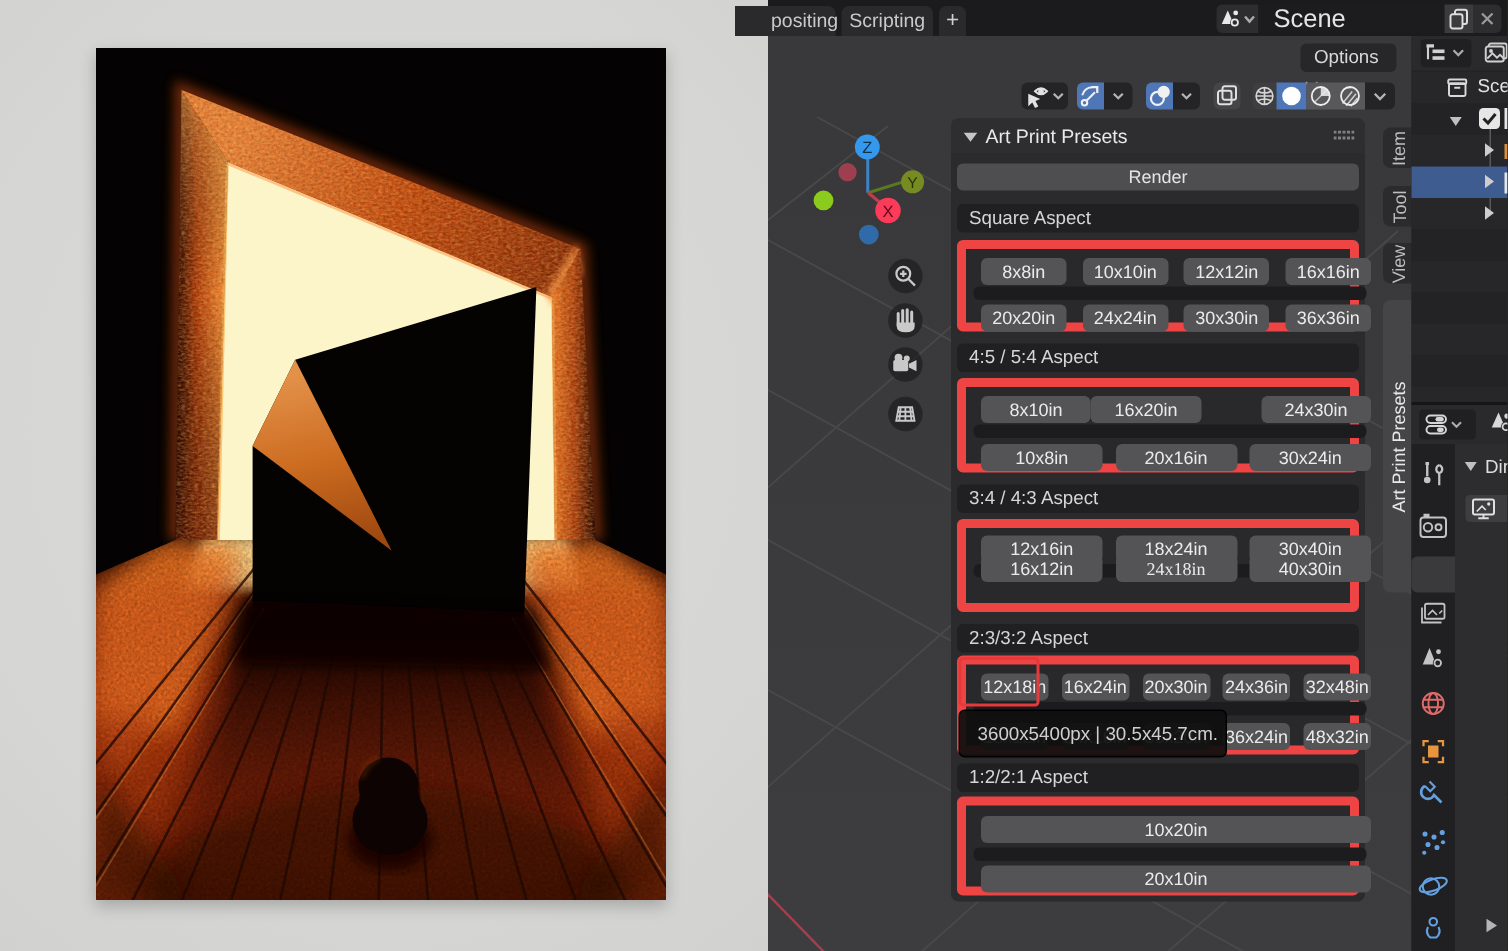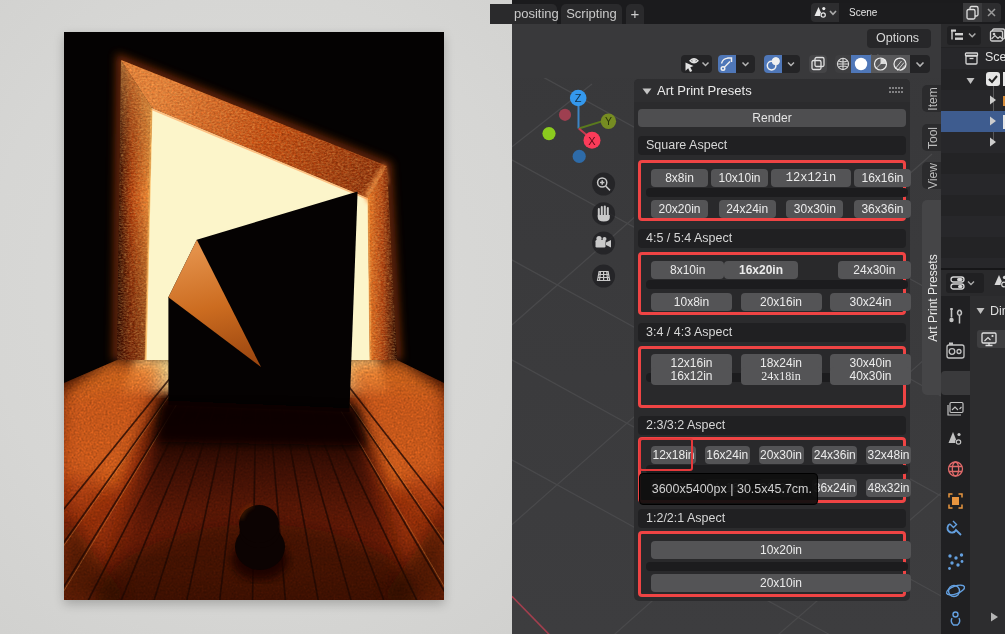--- a/index.html
+++ b/index.html
@@ -19,21 +19,21 @@
   
   .hbtn{position:absolute;background:#242426;border-radius:4px;}
   .blue{background:#4f77b8;}
   
   #npanel{left:122px;top:79px;width:276px;height:522px;background:#2b2b2d;border-radius:5px;}
   #npanel .ph{position:absolute;left:0;top:0;width:276px;height:23px;background:#2e2e30;
     border-radius:5px 5px 0 0;}
   .nlabel{position:absolute;left:4px;width:268px;height:19px;background:#202022;border-radius:4px;
     color:#d6d6d6;font-size:12.5px;line-height:19px;padding-left:8px;}
   .nbox{position:absolute;left:4px;width:268px;background:#29292b;border-radius:4px;
-    border:3px solid #ef4444;}
+    border:6px solid #ef4444;}
   .nrow{position:absolute;left:10px;width:260px;height:18px;display:flex;justify-content:space-between;}
   .pbtn{background:#545456;border-radius:4px;color:#ebebeb;font-size:12px;line-height:18px;
     text-align:center;height:18px;}
   .nsep{position:absolute;left:9px;width:262px;height:9px;background:#1c1c1e;border-radius:4px;}
   .wide{position:absolute;left:10px;width:260px;height:18px;}
   .vtab{left:0;width:22px;background:#2b2b2d;border-radius:5px 0 0 5px;
     display:flex;align-items:center;justify-content:center;}
   .vtab>div{transform:rotate(-90deg);font-size:12px;color:#bdbdbd;white-space:nowrap;}
   
   #rcol{left:429px;top:24px;width:64px;height:610px;background:#232325;}
@@ -218,21 +218,21 @@
 
       <div class="abs" style="left:299px;top:3px;width:28px;height:19px;background:#2d2d2f;border-radius:4px 0 0 4px;">
         <svg width="28" height="19" viewBox="0 0 28 19">
           <path d="M7.5 4 L11.5 13 L3.5 13 Z" fill="#e8e8e8"></path>
           <circle cx="12.2" cy="12" r="3.1" fill="#2d2d2f"></circle>
           <circle cx="12.2" cy="12" r="2.1" fill="none" stroke="#e8e8e8" stroke-width="1.2"></circle>
           <circle cx="12.8" cy="5.6" r="1.6" fill="#e8e8e8"></circle>
           <path d="M19 8 l3 3.4 l3 -3.4" fill="none" stroke="#ababab" stroke-width="1.6"></path>
         </svg>
       </div>
-      <div class="abs" style="left:327px;top:3px;width:124px;height:19px;background:#1c1c1e;color:#e4e4e4;font-size:10px;line-height:19px;padding-left:10px;">Scene</div>
+      <div class="abs" style="left:327px;top:3px;width:124px;height:19px;background:#1c1c1e;color:#e4e4e4;font-size:17px;line-height:19px;padding-left:10px;">Scene</div>
       <div class="abs" style="left:451px;top:3px;width:19px;height:19px;background:#3b3b3d;">
         <svg width="19" height="19" viewBox="0 0 19 19" fill="none" stroke="#dedede" stroke-width="1.3">
           <rect x="7" y="3.5" width="8" height="9.5" rx="1.5"></rect>
           <rect x="4" y="6.5" width="8" height="9.5" rx="1.5" fill="#3b3b3d"></rect>
         </svg>
       </div>
       <div class="abs" style="left:470px;top:3px;width:19px;height:19px;background:#2d2d2f;border-radius:0 4px 4px 0;">
         <svg width="19" height="19" viewBox="0 0 19 19" stroke="#9a9a9a" stroke-width="1.5">
           <path d="M6 6 L13 13 M13 6 L6 13"></path>
         </svg>
@@ -386,36 +386,36 @@
             <rect x="9" y="4" width="2" height="2"></rect>
             <rect x="12" y="4" width="2" height="2"></rect>
         </svg>
       </div>
       <div class="pbtn abs" style="left:4px;top:30px;width:268px;background:#4e4e50;color:#e4e4e4;">Render</div>
       <div class="nlabel" style="top:57px;">Square Aspect</div>
       <div class="nbox" style="top:81px;height:61px;">
         <div class="nrow" style="top:6px;">
             <div class="pbtn" style="width:57px;">8x8in</div>
             <div class="pbtn" style="width:57px;">10x10in</div>
-            <div class="pbtn" style="width:80px;font-family:Liberation Mono, monospace;">12x12in</div>
+            <div class="pbtn" style="width:57px;">12x12in</div>
             <div class="pbtn" style="width:57px;">16x16in</div>
           </div>
         <div class="nsep" style="top:24.5px;left:5px;"></div>
         <div class="nrow" style="top:36.5px;">
             <div class="pbtn" style="width:57px;">20x20in</div>
             <div class="pbtn" style="width:57px;">24x24in</div>
             <div class="pbtn" style="width:57px;">30x30in</div>
             <div class="pbtn" style="width:57px;">36x36in</div>
           </div>
       </div>
       <div class="nlabel" style="top:150px;">4:5 / 5:4 Aspect</div>
       <div class="nbox" style="top:173px;height:63px;">
         <div class="nrow" style="top:6px;">
             <div class="pbtn" style="width:81px;">8x10in</div>
-            <div class="pbtn" style="width:81px;font-weight:bold;">16x20in</div>
+            <div class="pbtn" style="width:81px;">16x20in</div>
             <div class="pbtn" style="width:81px;margin-left:40px;">24x30in</div>
           </div>
         <div class="nsep" style="top:25px;left:5px;"></div>
         <div class="nrow" style="top:38px;">
             <div class="pbtn" style="width:81px;">10x8in</div>
             <div class="pbtn" style="width:81px;">20x16in</div>
             <div class="pbtn" style="width:81px;">30x24in</div>
           </div>
       </div>
       <div class="nlabel" style="top:244px;">3:4 / 4:3 Aspect</div>

